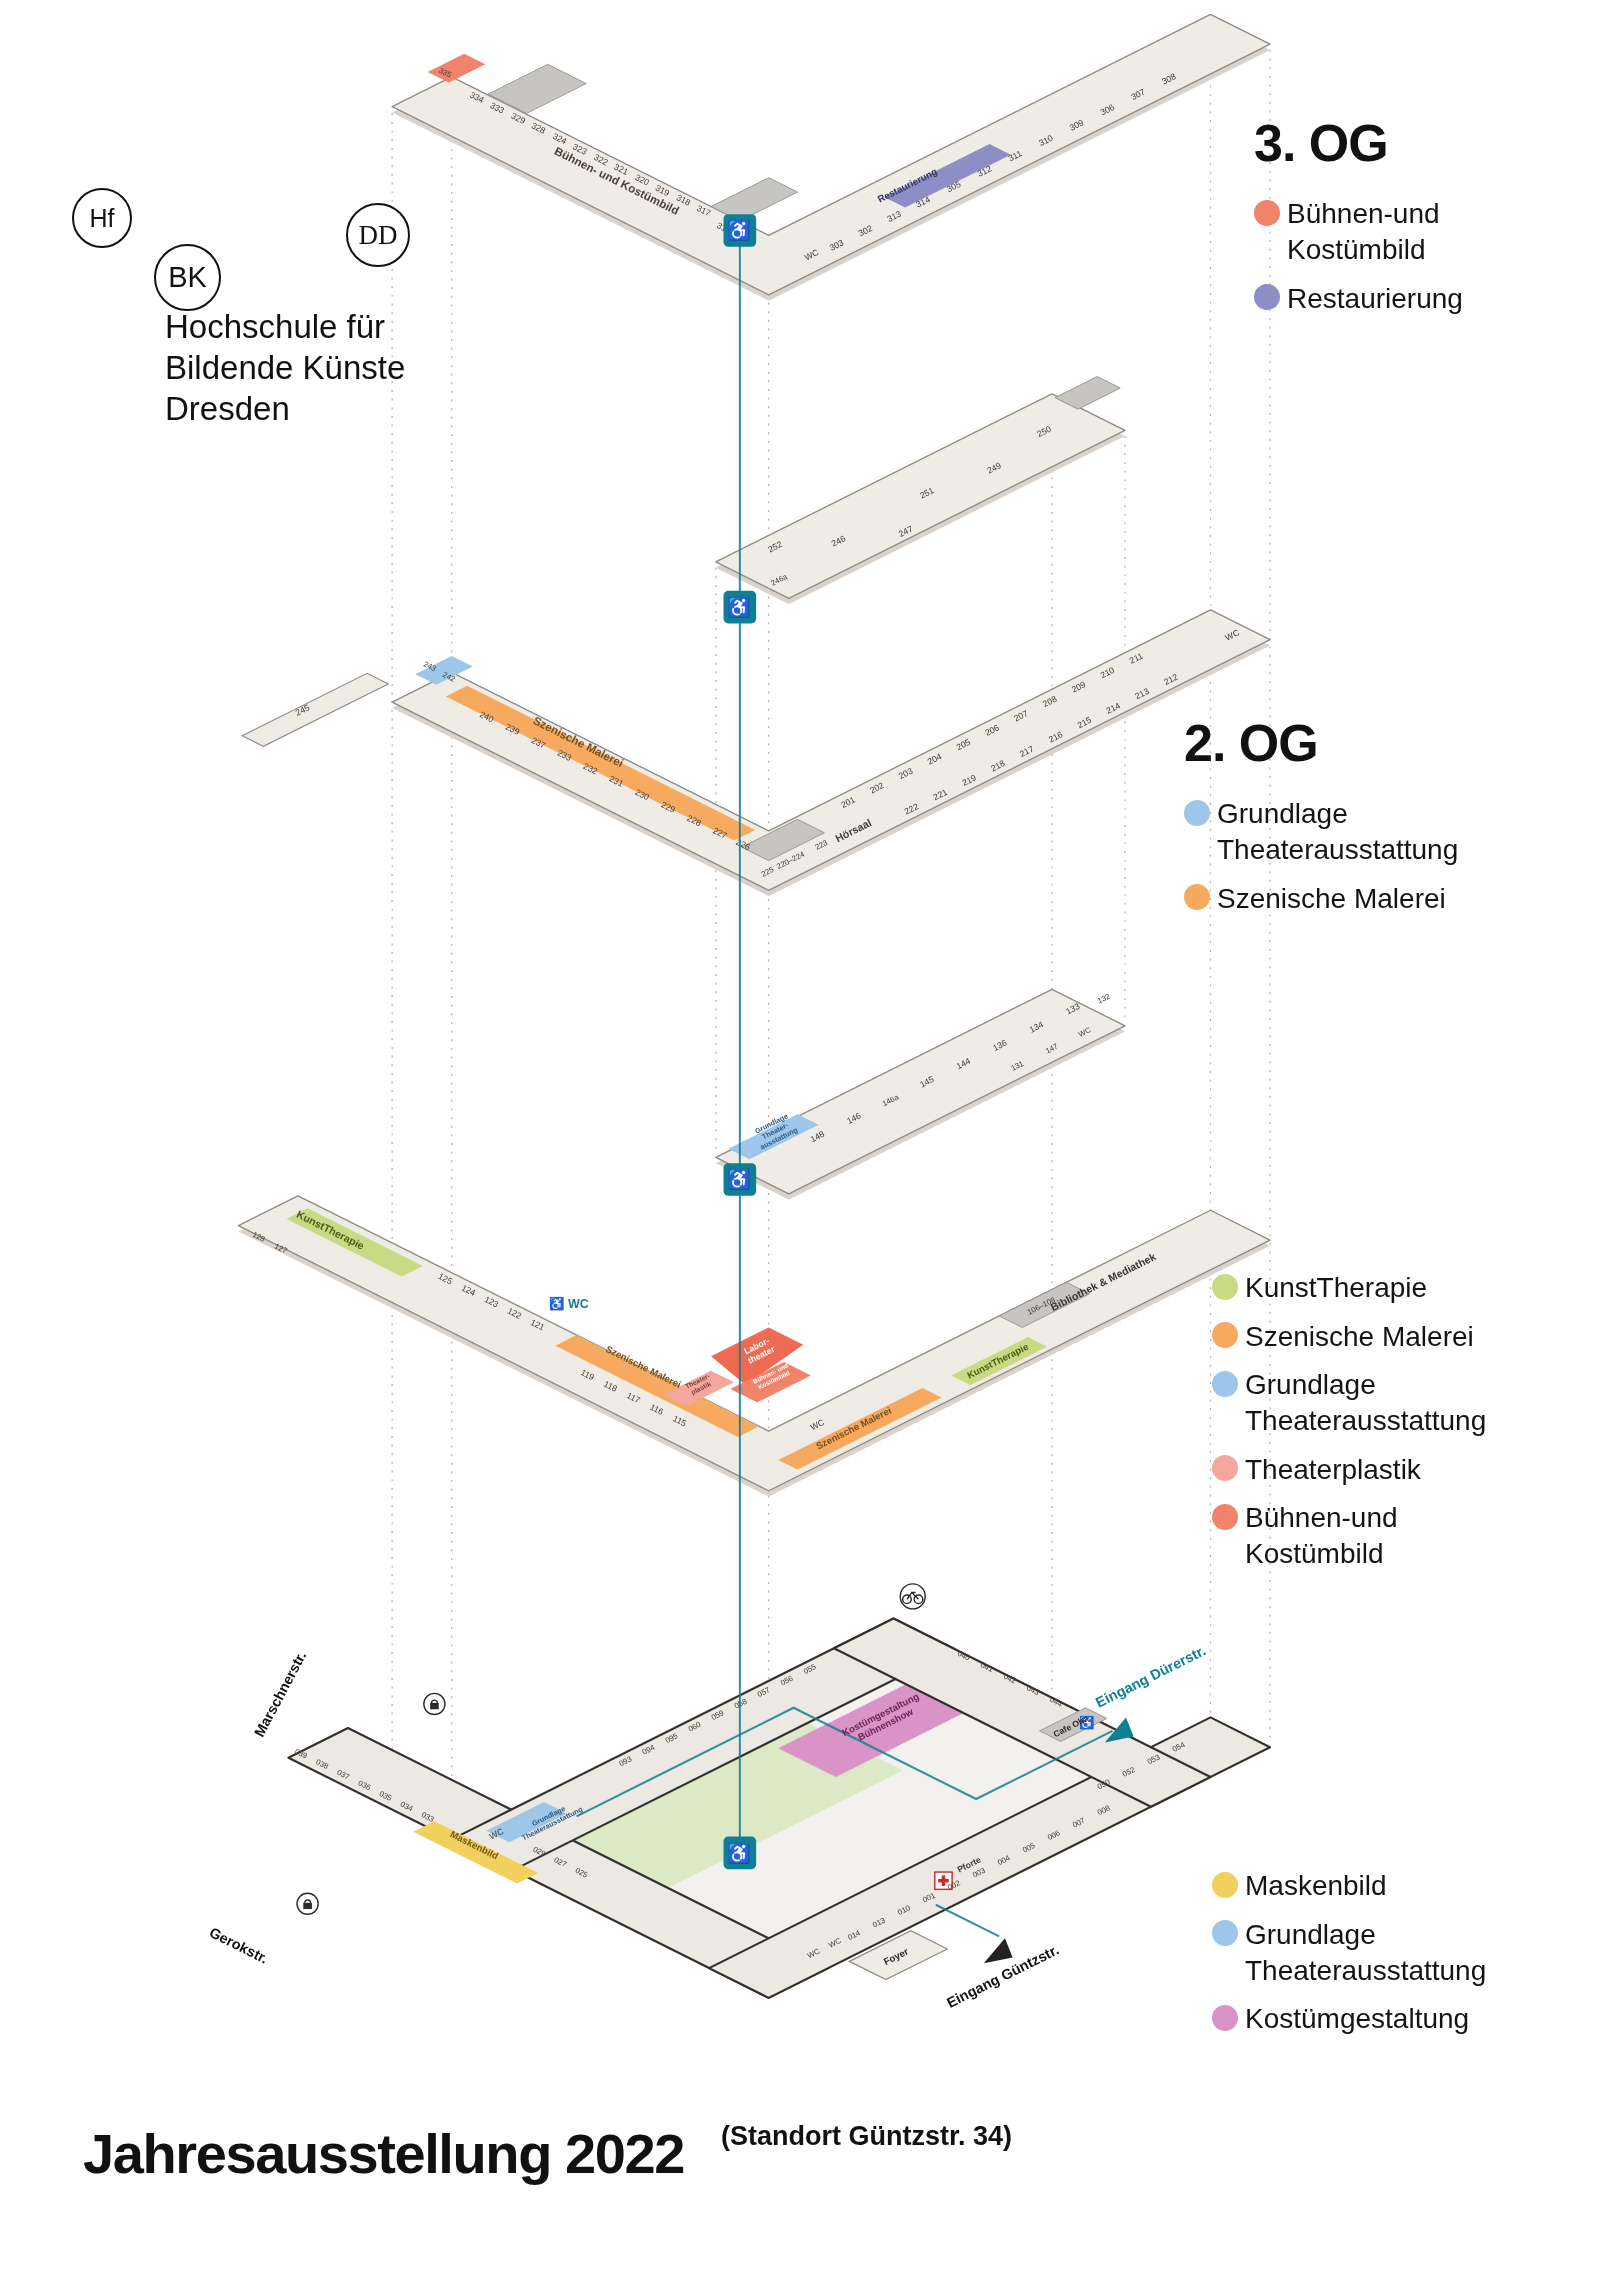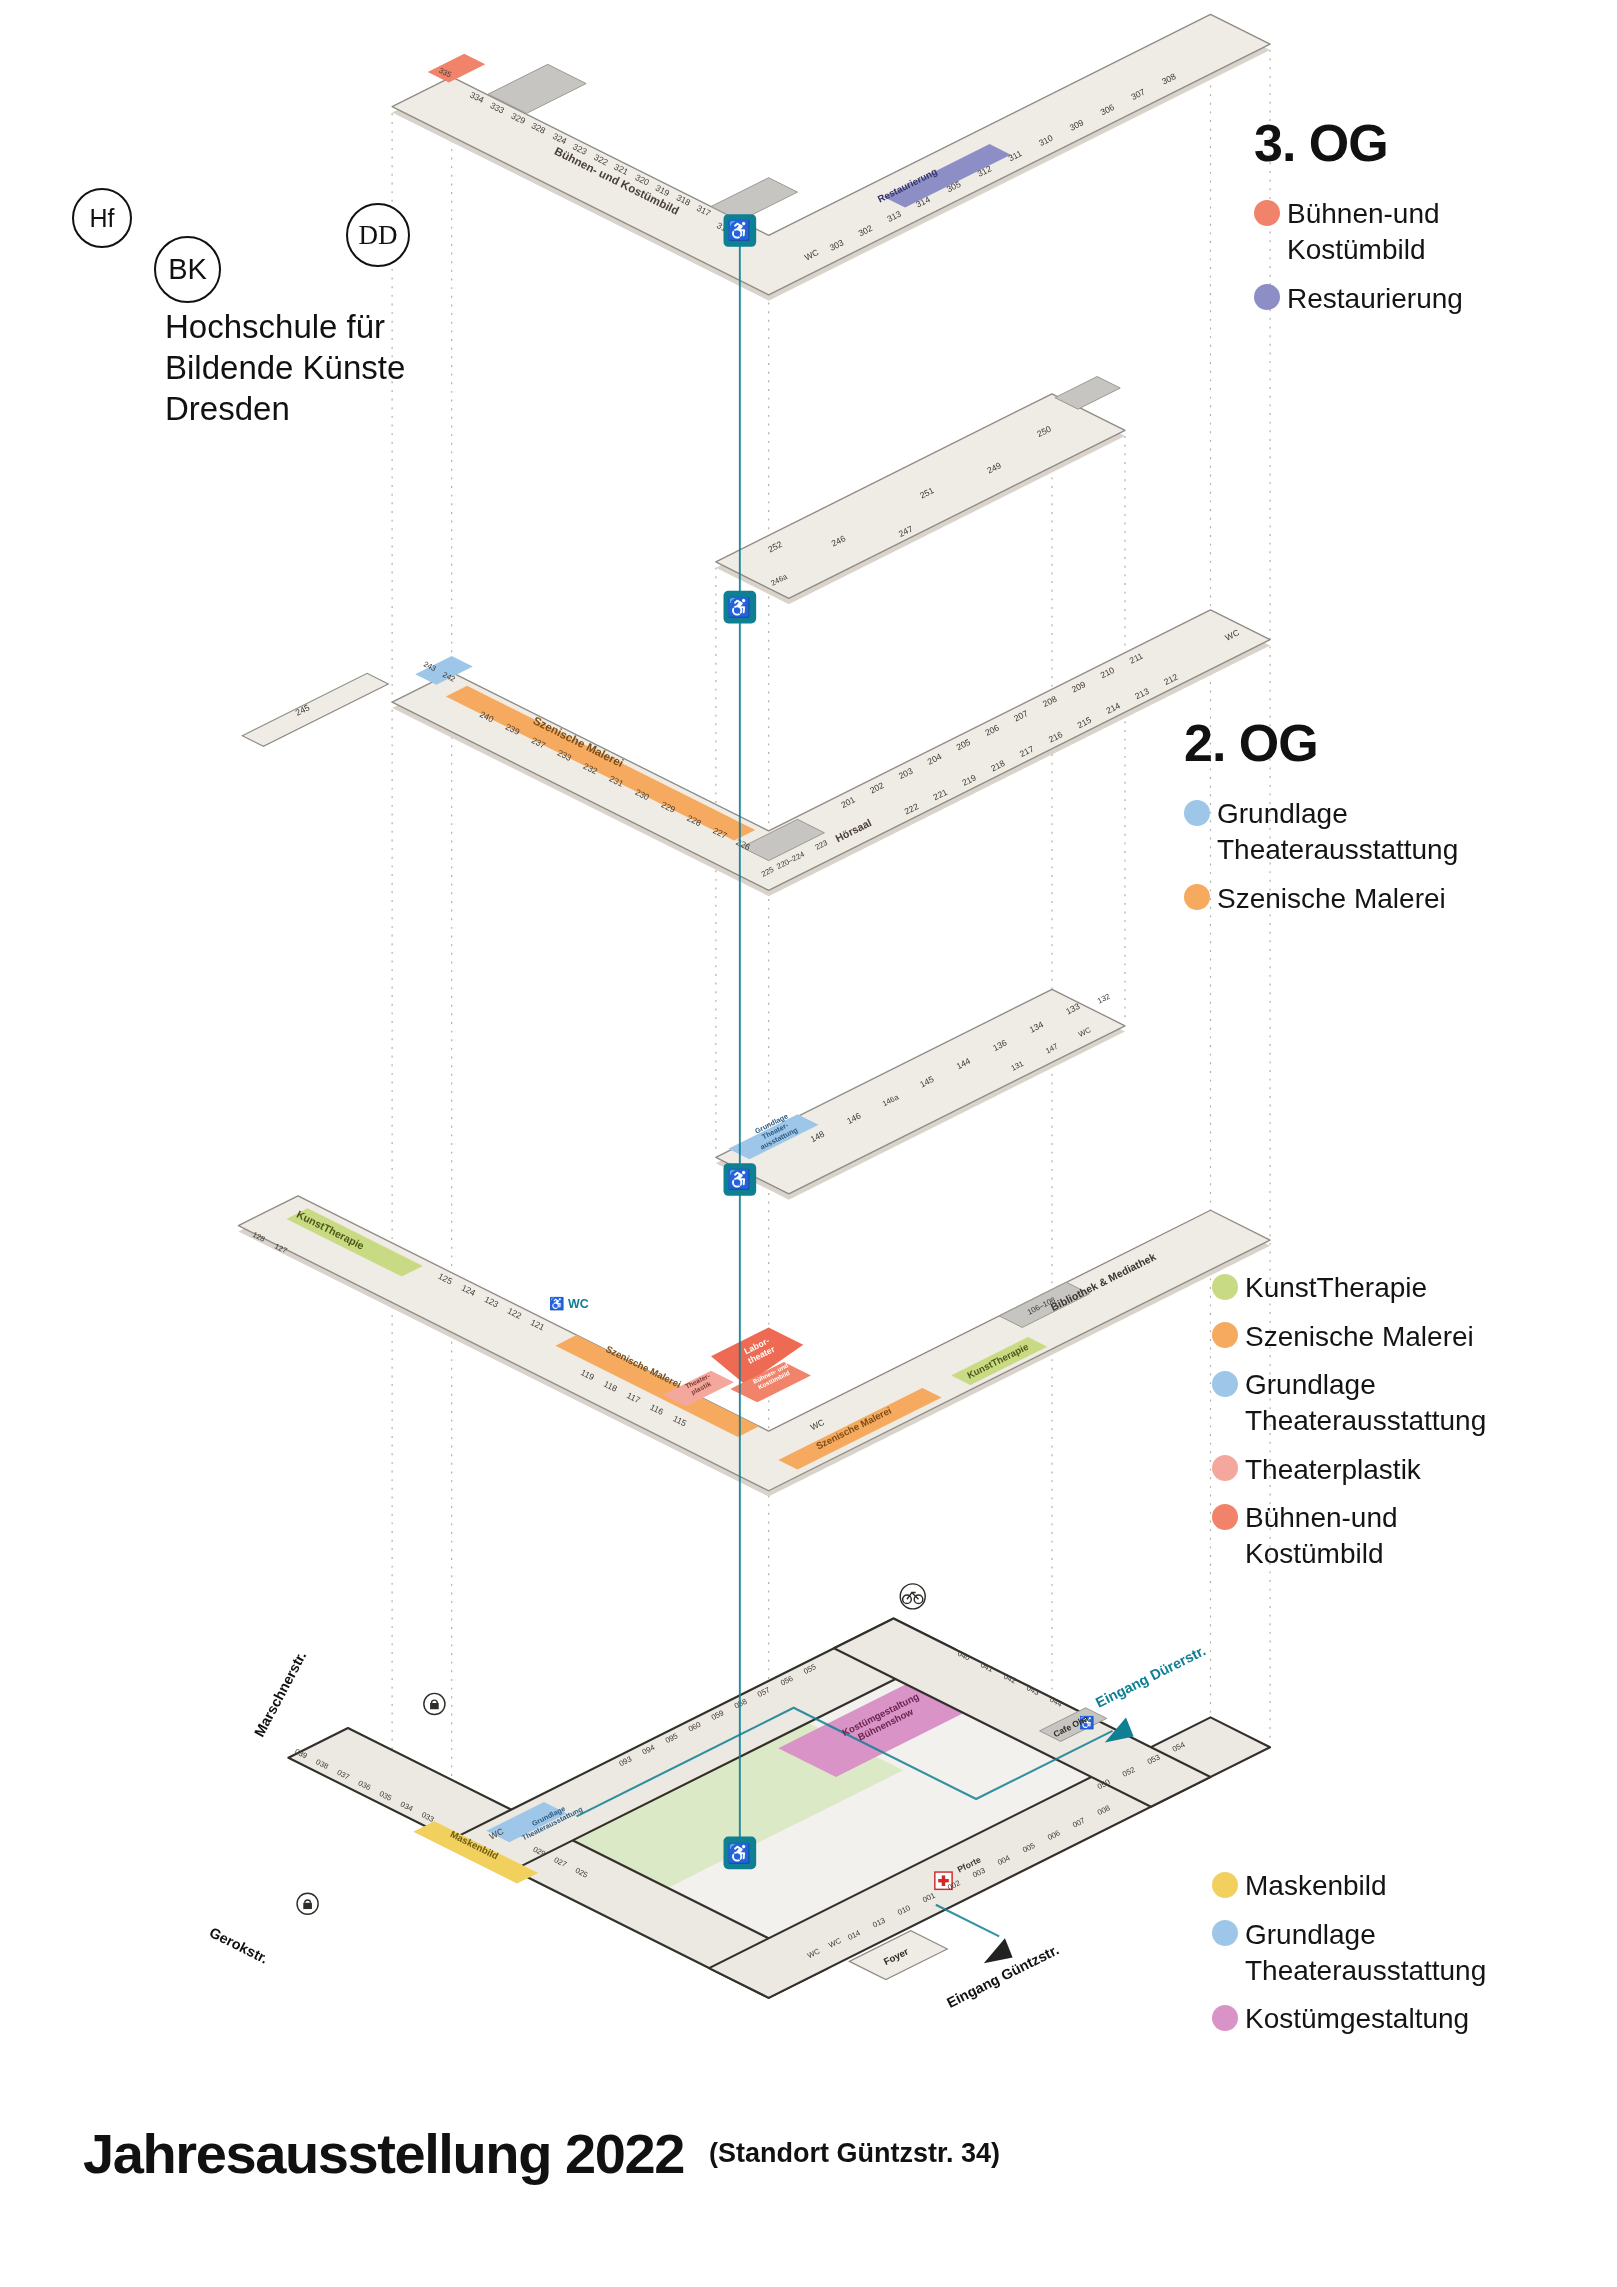--- a/index.html
+++ b/index.html
@@ -27,37 +27,37 @@
   .strip-blue{fill:#9dc6e8;}
   .strip-green{fill:#c9da84;}
   .strip-salmon{fill:#f4a89d;}
   .strip-yellow{fill:#f2d05e;}
   .strip-pink{fill:#d993c6;}
   .icon-stroke{stroke:#2e2c29;stroke-width:1.5;fill:none;}
 
   
   .logo{position:absolute;border:2.9px solid #111;border-radius:50%;display:flex;align-items:center;justify-content:center;background:#fff;}
   #logo-hf{left:72px;top:188px;width:56px;height:56px;font-size:25px;}
-  #logo-bk{left:154px;top:236px;width:63px;height:63px;font-size:29px;}
+  #logo-bk{left:154px;top:244px;width:63px;height:63px;font-size:29px;}
   #logo-dd{left:346px;top:203px;width:60px;height:60px;font-size:27px;font-family:Liberation Serif, serif;}
   .institution{position:absolute;left:165px;top:306px;font-size:33px;line-height:41px;color:#111;}
 
   
   .legend{position:absolute;width:394px;}
   .legend-title{font-size:52px;font-weight:700;letter-spacing:-1px;margin-bottom:23px;}
   .legend-item{display:flex;gap:7px;margin-bottom:12.5px;font-size:28px;line-height:36px;color:#141414;}
   .legend-item .dot{width:26px;height:26px;border-radius:50%;flex:0 0 auto;margin-top:3.8px;}
   .lline{display:block;}
   .legend.og3{left:1254px;top:113px;}
   .legend.og2{left:1184px;top:713px;}
   .legend.og1{left:1212px;top:1270px;}
   .legend.eg{left:1212px;top:1868px;}
 
   
-  .title-row{position:absolute;left:83px;top:2121px;display:flex;align-items:center;gap:25px;}
+  .title-row{position:absolute;left:83px;top:2121px;display:flex;align-items:flex-start;gap:37px;}
   .title-row h1{font-size:56px;font-weight:700;letter-spacing:-1.4px;margin:0;}
   .subtitle{font-size:27px;font-weight:700;}
 </style>
 </head>
 <body>
 
 <svg id="map" width="1618" height="2287" viewBox="0 0 1684 2381">
 
   <g>
     <line class="dots" x1="470" y1="92" x2="470" y2="1908"></line>

